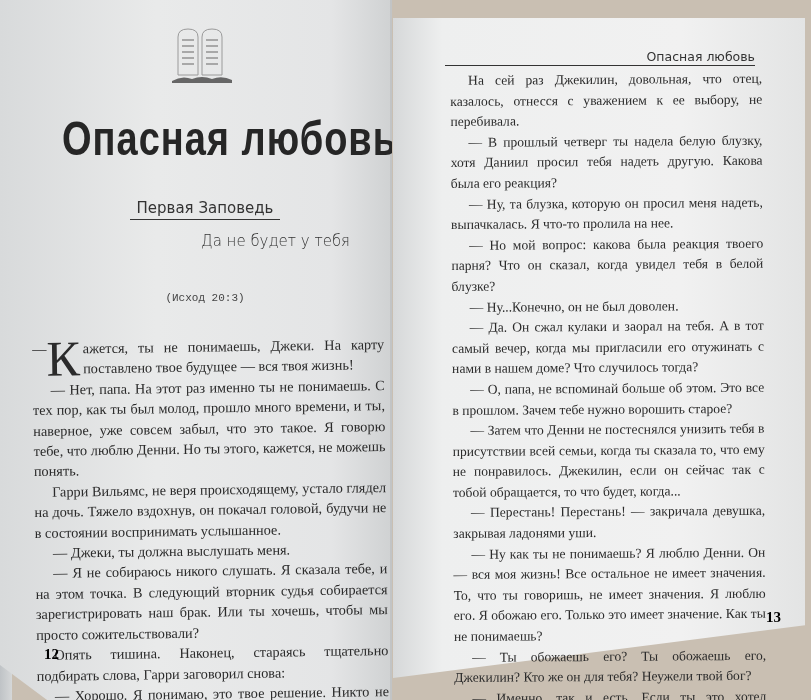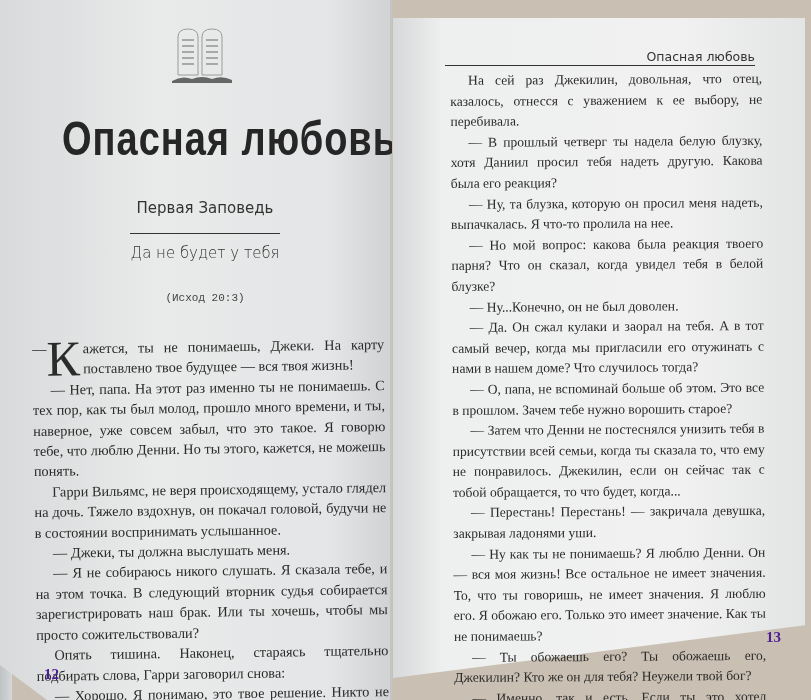--- a/index.html
+++ b/index.html
@@ -35,26 +35,26 @@
       position: absolute; left: 62px; top: 118px; width: 280px;
       font-family: "Liberation Sans Narrow", "Liberation Sans", sans-serif;
       font-weight: bold; font-size: 38px; letter-spacing: 1px;
       color: #262626; text-align: center; transform: scaleY(1.25);
       white-space: nowrap;
     }
     .commandment-label {
       position: absolute; left: 130px; top: 199px; width: 150px;
       font-family: "DejaVu Sans", sans-serif; font-size: 15px;
       text-align: center; color: #333;
-      border-bottom: 1.5px solid #333; padding-bottom: 16px;
+      border-bottom: 1.5px solid #333; padding-bottom: 2px;
     }
     .epigraph {
-      position: absolute; left: 60px; top: 242px; width: 290px;
+      position: absolute; left: 60px; top: 230px; width: 290px;
       font-family: "DejaVu Sans", sans-serif; font-weight: 300;
-      font-size: 15px; line-height: 22px; text-align: center; color: #333;
+      font-size: 15px; line-height: 22px; text-align: right; color: #333;
     }
     .epigraph-ref {
       position: absolute; left: 150px; top: 292px; width: 110px;
       font-family: Liberation Mono, monospace; font-size: 11px;
       text-align: center; color: #444;
     }
     .body-left {
       position: absolute; left: 32px; top: 339px; width: 352px;
       font-size: 14.3px; line-height: 20.4px; text-align: justify;
       transform: rotate(-0.8deg); transform-origin: left top;
@@ -65,21 +65,21 @@
       transform: rotate(-0.4deg); transform-origin: left top;
     }
     .para { margin: 0; text-indent: 18px; }
     .para.first { text-indent: 0; }
     .dropcap {
       float: left; font-size: 50px; line-height: 38px; margin: 1px 3px 0 0;
       font-weight: normal;
     }
     .dash-lead { float: left; margin-right: 0; }
     .page-num {
-      position: absolute; font-weight: bold; font-size: 15px; color: #4c1d95; margin-top: 20px;
+      position: absolute; font-weight: bold; font-size: 15px; color: #000000;
     }
     .page-num-left { left: 44px; top: 646px; }
     .page-num-right { left: 766px; top: 609px; }
     .running-head {
       position: absolute; left: 445px; top: 49px; width: 310px;
       border-bottom: 1.5px solid #333; text-align: right;
       font-family: "DejaVu Sans", sans-serif; font-size: 12.5px;
       color: #333; padding-bottom: 1px;
     }
   </style>

